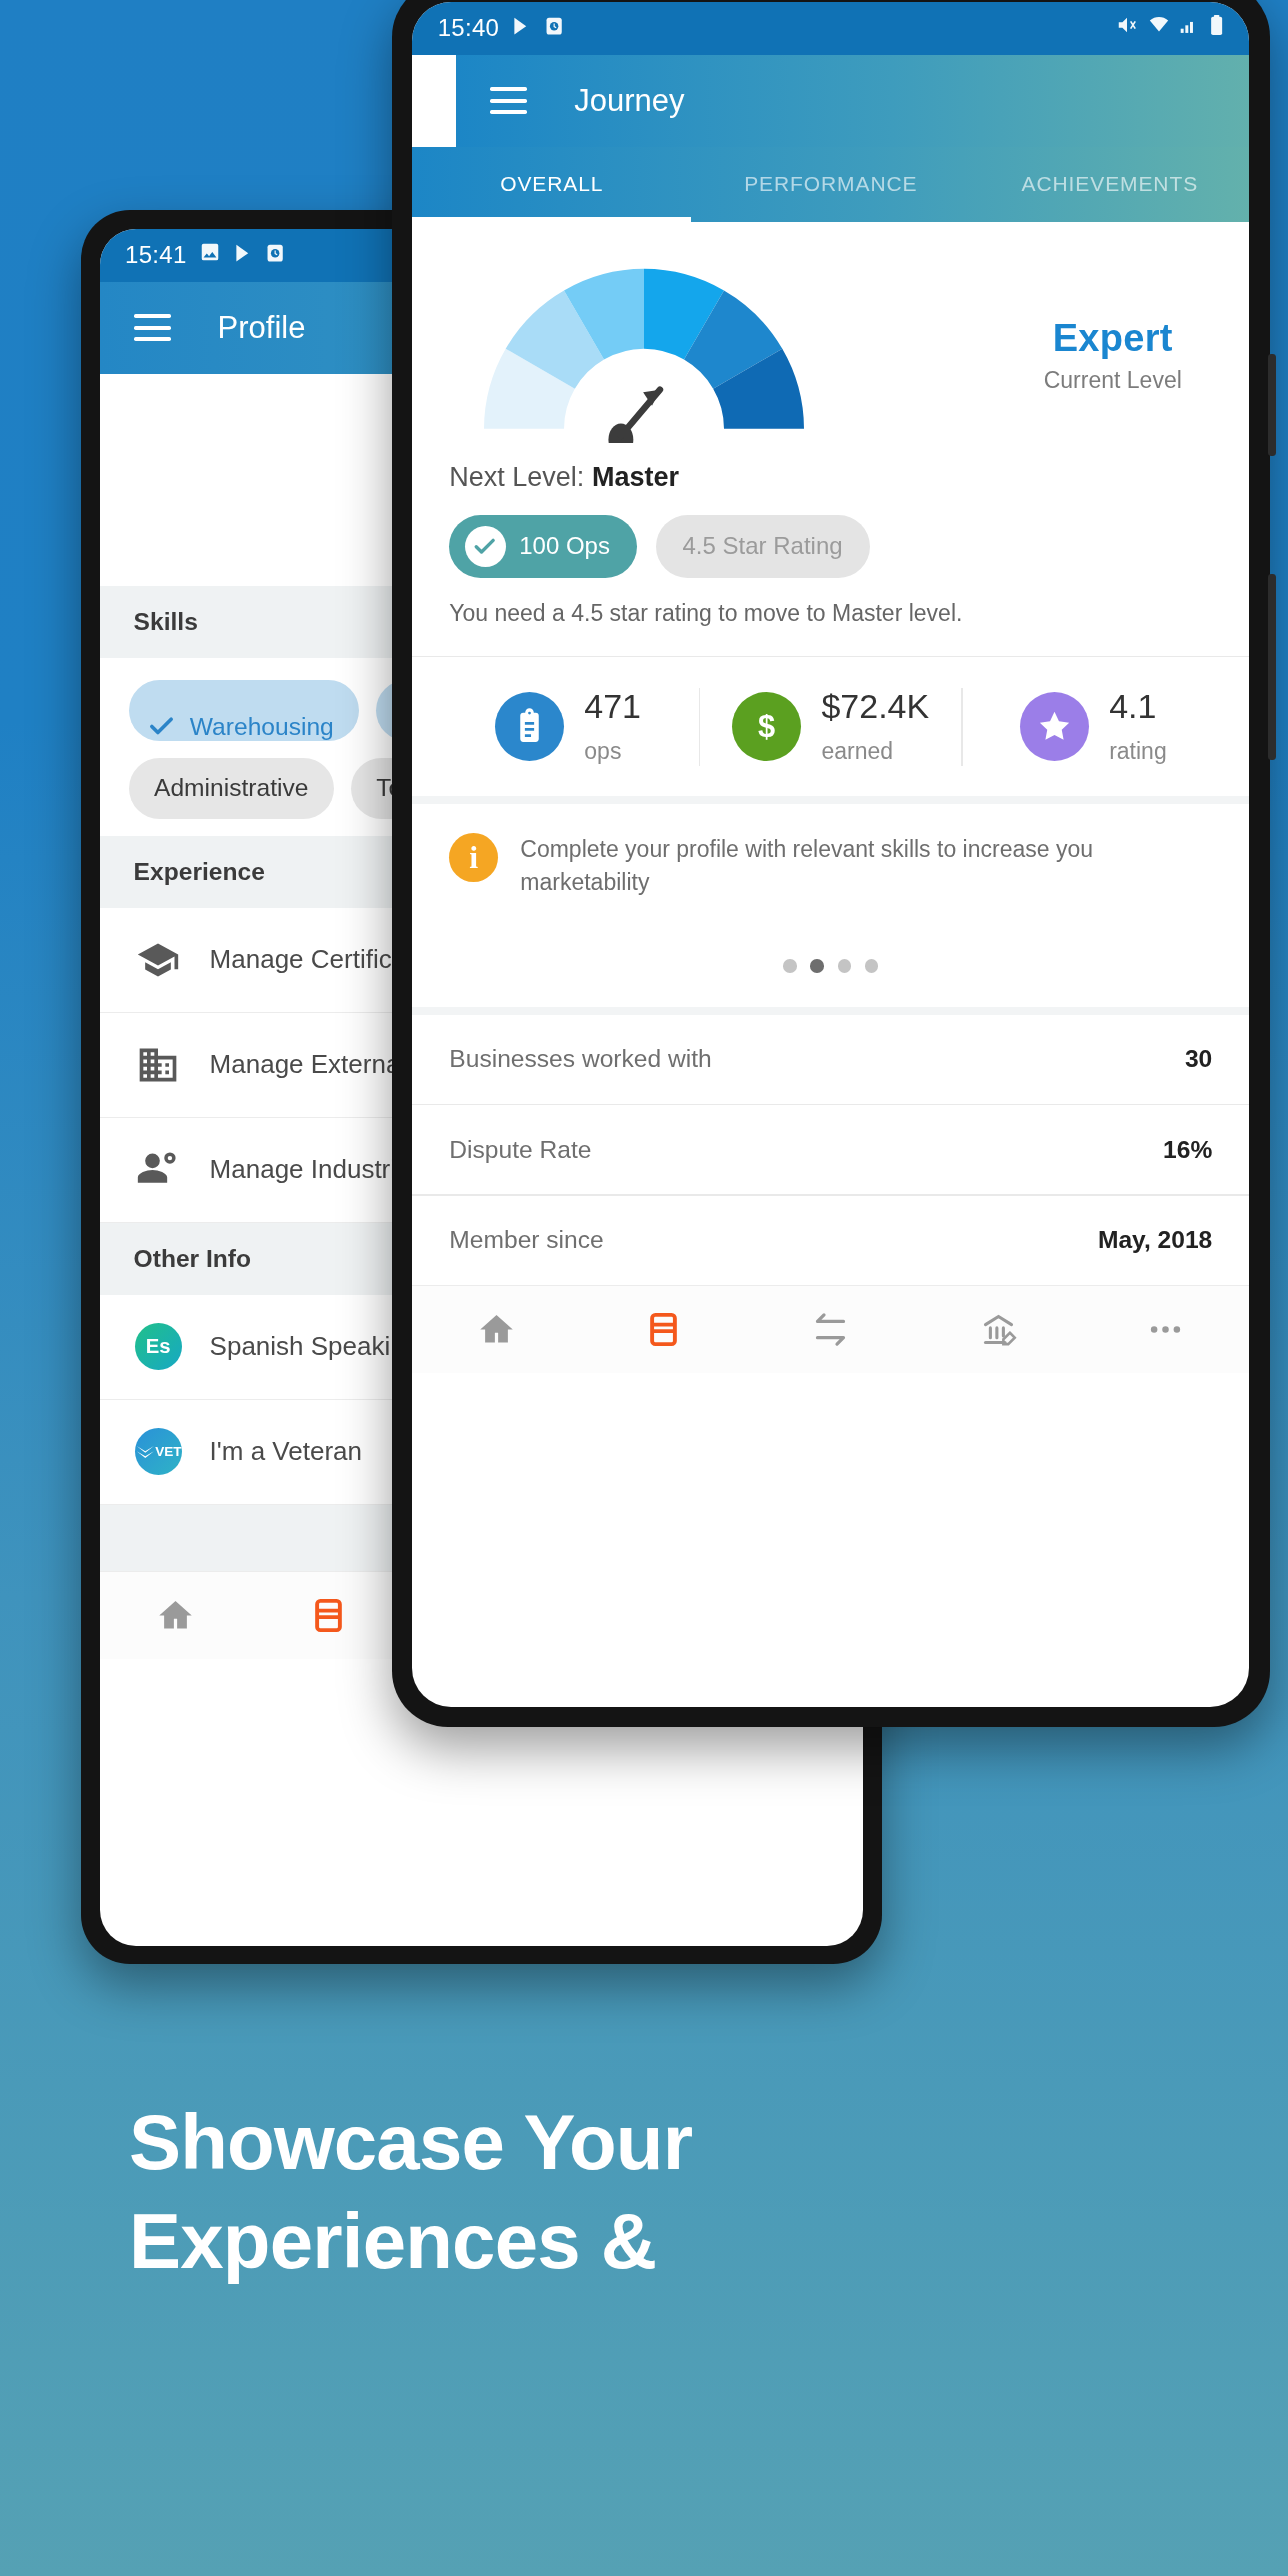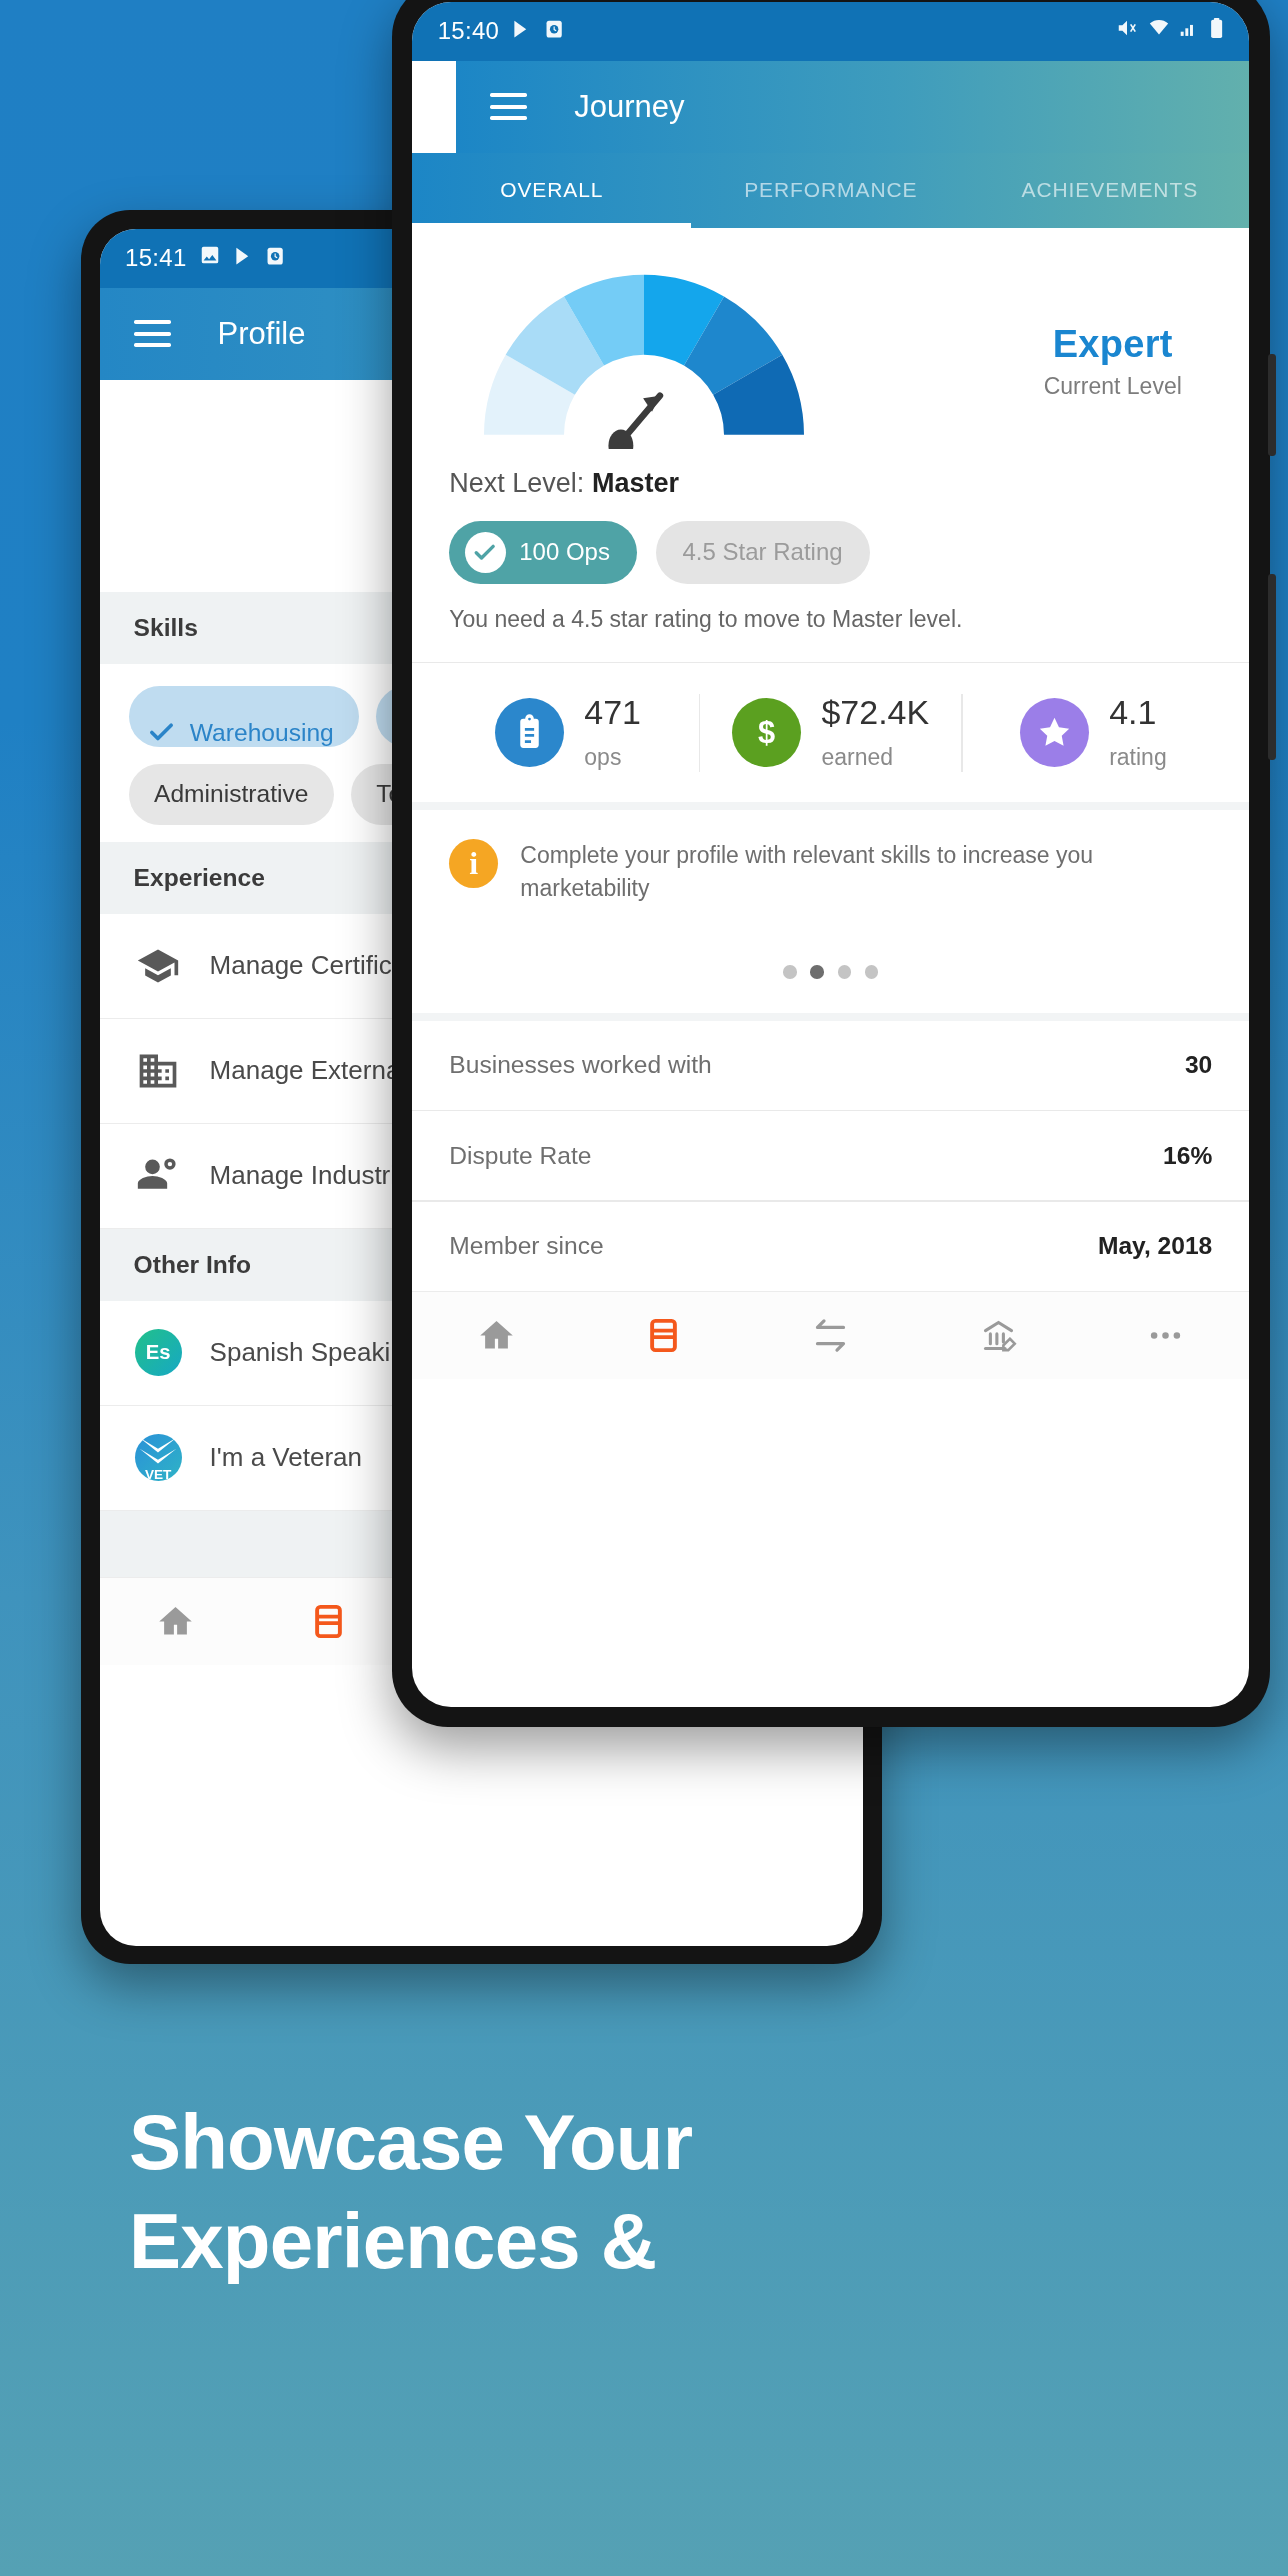--- a/index.html
+++ b/index.html
@@ -19,21 +19,21 @@
   #phone-back { left:81px; top:210px; width:801px; height:1754px; border-radius:49px; }
   #phone-back .screen { left:18.6px; top:18.6px; width:763px; height:1717px; border-radius:36px; }
   
   #phone-front { left:392px; top:-18.6px; width:878px; height:1746px; border-radius:56px; }
   #phone-front .screen { left:20.3px; top:20.3px; width:837px; height:1705px; border-radius:39px; }
 
   .sidebtn { position:absolute; background:#2c2c2c; border-radius:3.4px; }
 
   
   .statusbar { background:#1072b5; color:#fff; display:flex; align-items:center;
-               height:59px; padding:0 25.4px; font-size:24px; letter-spacing:0.3px;gap:16px; }
+               height:53px; padding:0 25.4px; font-size:24px; letter-spacing:0.3px;gap:16px; }
   .sb-left { display:flex; align-items:center; gap:12px; }
   .sb-right { margin-left:auto; display:flex; align-items:center; gap:9.3px; }
   .sb-ico { display:inline-block; opacity:.95; }
 
   
   .appbar { display:flex; align-items:center; height:92px; padding-left:34px;
             color:#fff; }
   .appbar.front { background:linear-gradient(90deg,#1c86c6 0%,#3e9cbd 55%,#62b0ad 100%);margin-left:44px; }
   .appbar.back  { background:linear-gradient(90deg,#2487c5 0%,#3f9bbe 100%); }
   .hamburger { width:37px; height:27px; display:flex; flex-direction:column;
@@ -232,21 +232,21 @@
 
     <div class="sec-head">Other Info</div>
     <div class="listrow">
       <span class="li-ico">
         <span class="avatar-ico" style="background:linear-gradient(135deg,#21c08a,#17a8c4);">Es</span>
       </span>
       <span class="li-txt">Spanish Speaking</span>
     </div>
     <div class="listrow">
       <span class="li-ico">
-        <span class="avatar-ico" style="background:linear-gradient(135deg,#2a91d8,#2fb3c6); font-size:13.6px; flex-direction:column; line-height:1;">
+        <span class="avatar-ico" style="background:linear-gradient(135deg,#2a91d8,#2fb3c6); font-size:13.6px; flex-direction:row; line-height:1;">
           <svg width="24" height="15.3" viewBox="0 0 24 16" fill="#fff">
               <path d="M2 1l10 6 10-6-10 8L2 1zm0 6l10 6 10-6-10 8L2 7z"></path>
             </svg>
           <span>VET</span>
         </span>
       </span>
       <span class="li-txt">I'm a Veteran</span>
     </div>
 
     <div class="bk-gap"></div>

